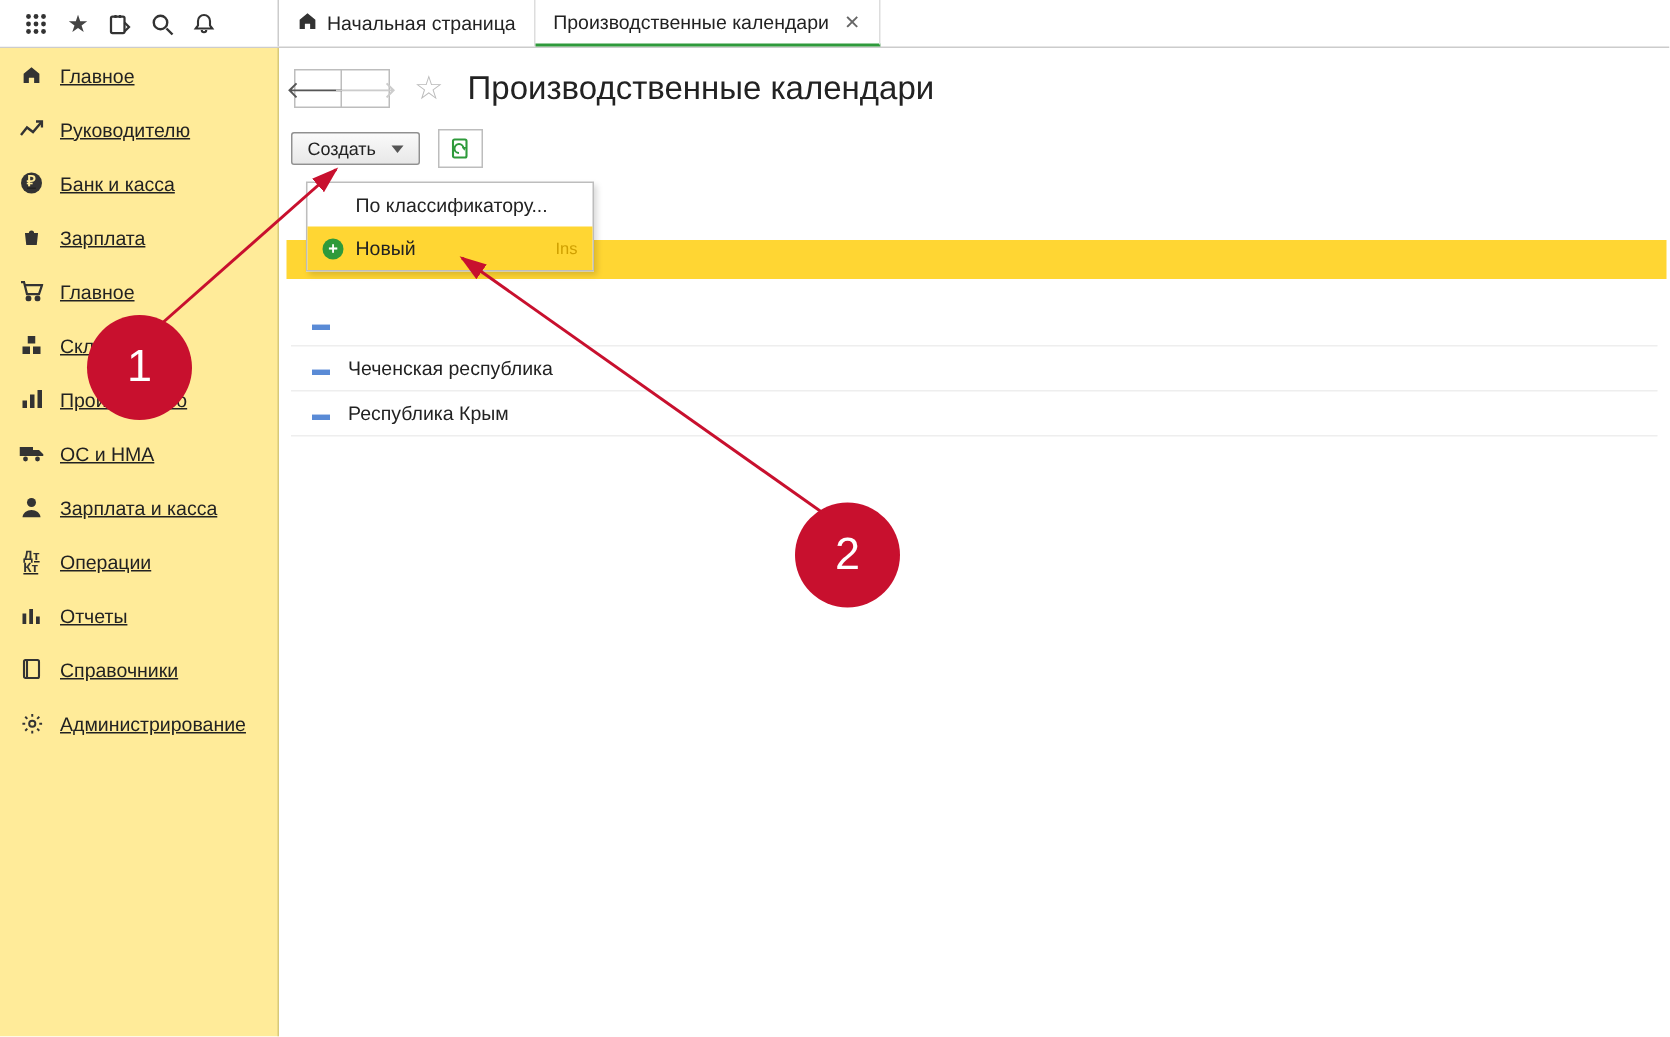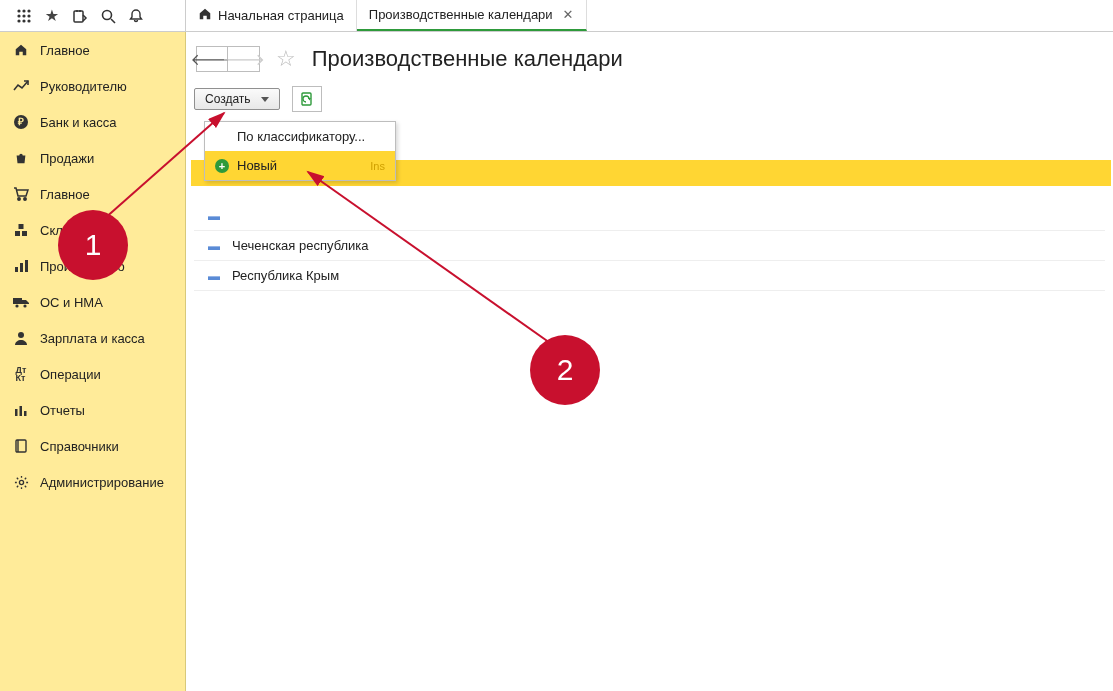--- a/index.html
+++ b/index.html
@@ -57,20 +57,21 @@
     background:#ffeb99;
     border-right:1px solid #d8c97a;
     padding-top:0;
   }
   .side-item {
     display:flex; align-items:center; gap:10px;
     padding:9px 12px;
     font-size:13px;
     color:#222;
     cursor:pointer;
+    text-decoration:underline;
   }
   .side-ico {
     width:18px; height:18px;
     display:flex; align-items:center; justify-content:center;
     font-size:14px; color:#333;
   }
 
   
   .main {
     flex:1;
@@ -252,21 +253,21 @@
           <span class="ruble">₽</span>
         </span>
       <span>Банк и касса</span>
     </div>
     <div class="side-item">
       <span class="side-ico">
           <svg width="14" height="14" viewBox="0 0 16 16" fill="#333">
             <path d="M3 5h10l-1 9H4zM6 5a2 2 0 1 1 4 0"></path>
           </svg>
         </span>
-      <span>Продажи</span>
+      <span>Зарплата</span>
     </div>
     <div class="side-item">
       <span class="side-ico">
           <svg width="16" height="14" viewBox="0 0 16 14" fill="none" stroke="#333" stroke-width="1.5">
             <path d="M1 1h2l2 8h8l2-6H4"></path>
             <circle cx="6" cy="12" r="1.2" fill="#333"></circle>
             <circle cx="12" cy="12" r="1.2" fill="#333"></circle>
           </svg>
         </span>
       <span>Главное</span>

